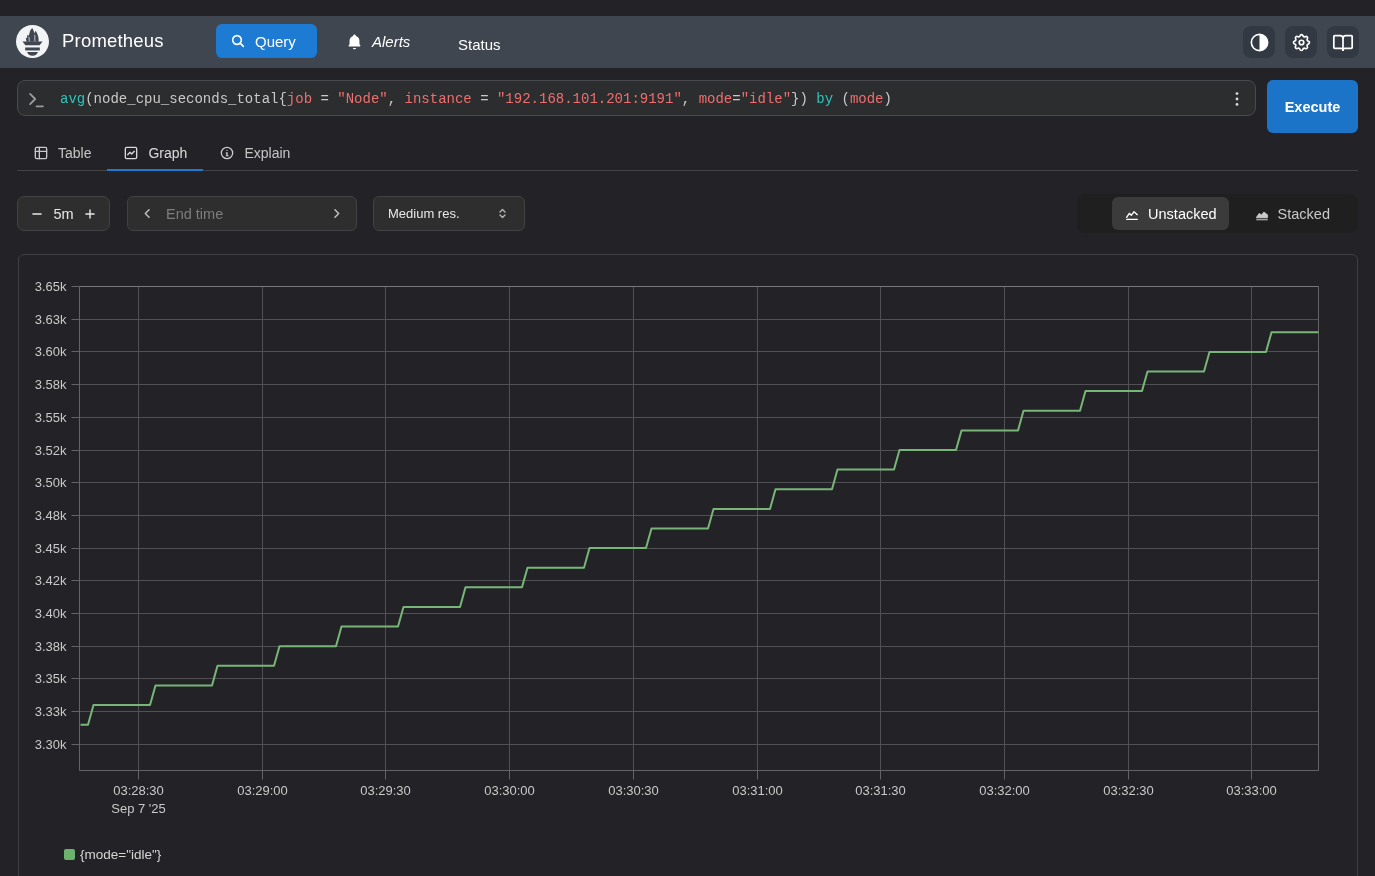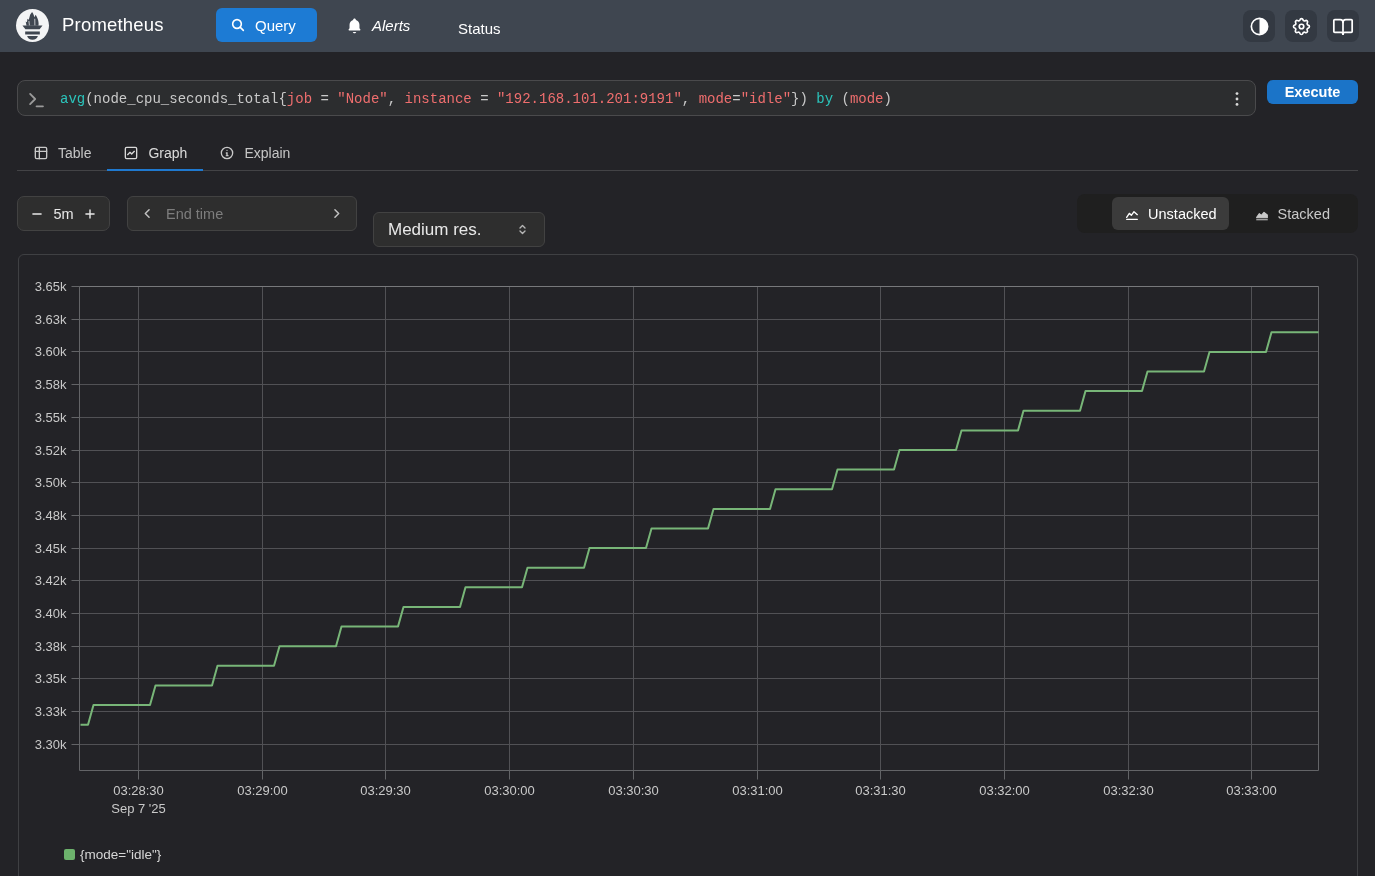--- a/index.html
+++ b/index.html
@@ -1,19 +1,19 @@
 <!DOCTYPE html>
 <html><head>
 <meta charset="utf-8">
 <style>
   * { margin:0; padding:0; box-sizing:border-box; }
   html,body { width:1375px; height:876px; overflow:hidden; background:#232327;
     font-family:"Liberation Sans", sans-serif; }
   
-  .hdr { position:absolute; left:0; top:0; width:1375px; height:52px; background:#3f4650;
+  .hdr { position:absolute; left:0; top:16px; width:1375px; height:52px; background:#3f4650;
     display:flex; align-items:center; }
   .logo { position:absolute; left:16px; top:9px; width:33px; height:33px; border-radius:50%;
     background:#f3f4f5; display:flex; align-items:center; justify-content:center; }
   .brand { position:absolute; left:62px; top:14px; font-size:18.5px; color:#fff; letter-spacing:0.2px; }
   .navbtn { position:absolute; top:8px; height:34px; border-radius:6px; display:flex;
     align-items:center; color:#fff; font-size:15px; gap:9px; padding:3px 14px; }
   .q { left:216px; width:101px; background:#1d7bd4; }
   .a { left:332px;font-style:italic; }
   .s { left:444px;flex-direction:column; }
   .actions { position:absolute; right:16px; top:10px; display:flex; gap:10px; }
@@ -23,38 +23,38 @@
   .qrow { position:absolute; left:17px; top:80px; width:1341px; height:36px; }
   .qinput { position:absolute; left:0; top:0; width:1239px; height:36px; background:#2c2d2f;
     border:1px solid #4a4a4c; border-radius:8px; display:flex; align-items:center; }
   .prompt { position:absolute; left:8px; top:7px; }
   .code { position:absolute; left:42px; top:10px; font-family:"Liberation Mono", monospace;
     font-size:14px; color:#c9c9c9; white-space:pre; }
   .cf { color:#2bc4bb; }
   .cl { color:#ef6e6e; }
   .cs { color:#ef6e6e; }
   .kebab { position:absolute; right:8px; top:8px; width:20px; height:20px; color:#ddd; }
-  .exec { position:absolute; right:0; top:0; width:91px; height:24px; background:#1b74c8;
+  .exec { position:absolute; right:0; top:0; width:91px; height:53px; background:#1b74c8;
     border-radius:6px; color:#fff; font-size:14.5px; font-weight:700; display:flex;
     align-items:center; justify-content:center; }
   
   .tabs { position:absolute; left:17px; top:136px; width:1341px; height:35px;
     border-bottom:1px solid #434346; display:flex; }
   .tab { display:flex; align-items:center; gap:9px; padding:0 16px; font-size:14px;
     color:#c6c6c6; position:relative; }
   .tab.on { color:#dcdcdc; }
   .tab.on:after { content:""; position:absolute; left:0; right:0; bottom:-1px; height:2px;
     background:#1f79cf; }
   
   .ctl { position:absolute; top:196px; height:35px; background:#2e2e2e;
     border:1px solid #424242; border-radius:6px; color:#c9c9c9; display:flex; align-items:center; }
   .rng { left:17px; width:93px; justify-content:space-between; padding:0 12px; font-size:14.5px; color:#e8e8e8;border-radius:7px; }
   .endt { left:127px; width:230px; padding:0 12px; justify-content:space-between; }
   .endt .ph { color:#7d7d7d; font-size:14.5px; }
-  .res { left:373px; width:172px; padding:0 14px; justify-content:space-between; font-size:17px; color:#e8e8e8;margin-top:16px; }
+  .res { left:373px; width:152px; padding:0 14px; justify-content:space-between; font-size:13px; color:#e8e8e8; }
   .seg { position:absolute; right:17px; top:194px; height:39px; background:#1f1f1f;
     border-radius:8px; display:flex; align-items:center; padding:3px; }
   .segit { height:33px; display:flex; align-items:center; gap:8px; font-size:14.5px;
     padding:0 12px; color:#c9c9c9; border-radius:6px; }
   .segit:last-child { padding:0 25px; }
   .segit.on { background:#3b3b3b; color:#fff;margin-left:32px; }
   
   .panel { position:absolute; left:18px; top:254px; width:1340px; height:640px;
     border:1px solid #3f4043; border-radius:6px; }
   .legend { position:absolute; left:45px; top:592px; display:flex; align-items:center; gap:5px; }

